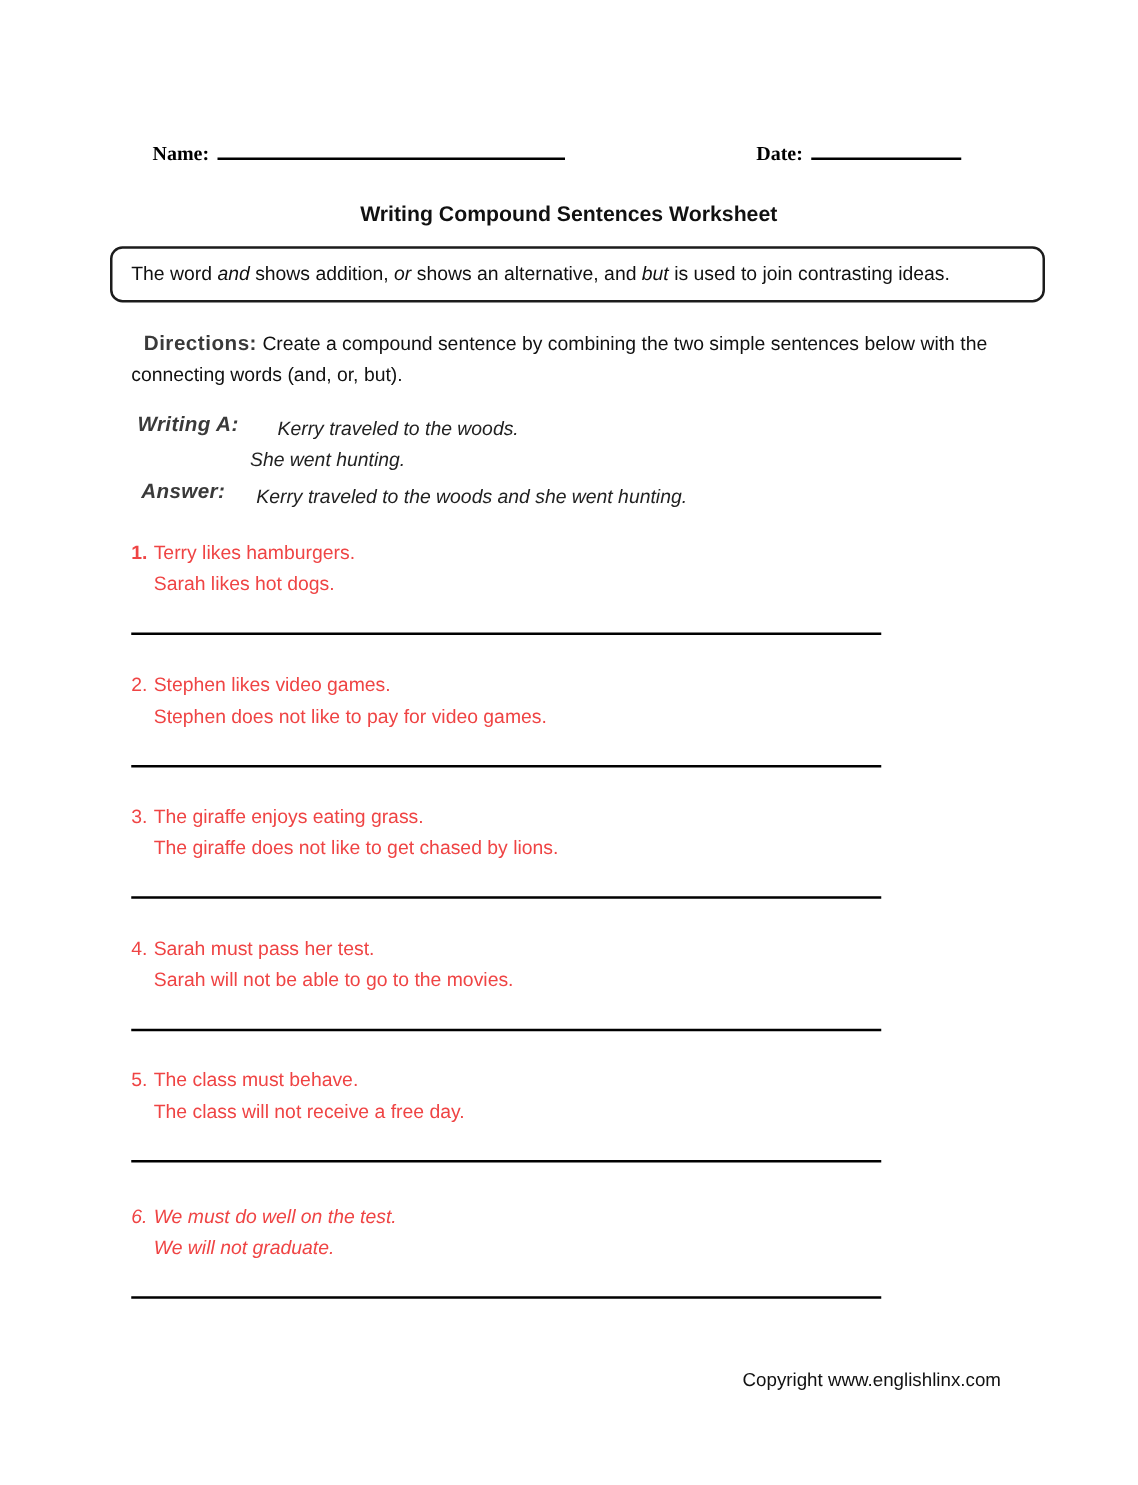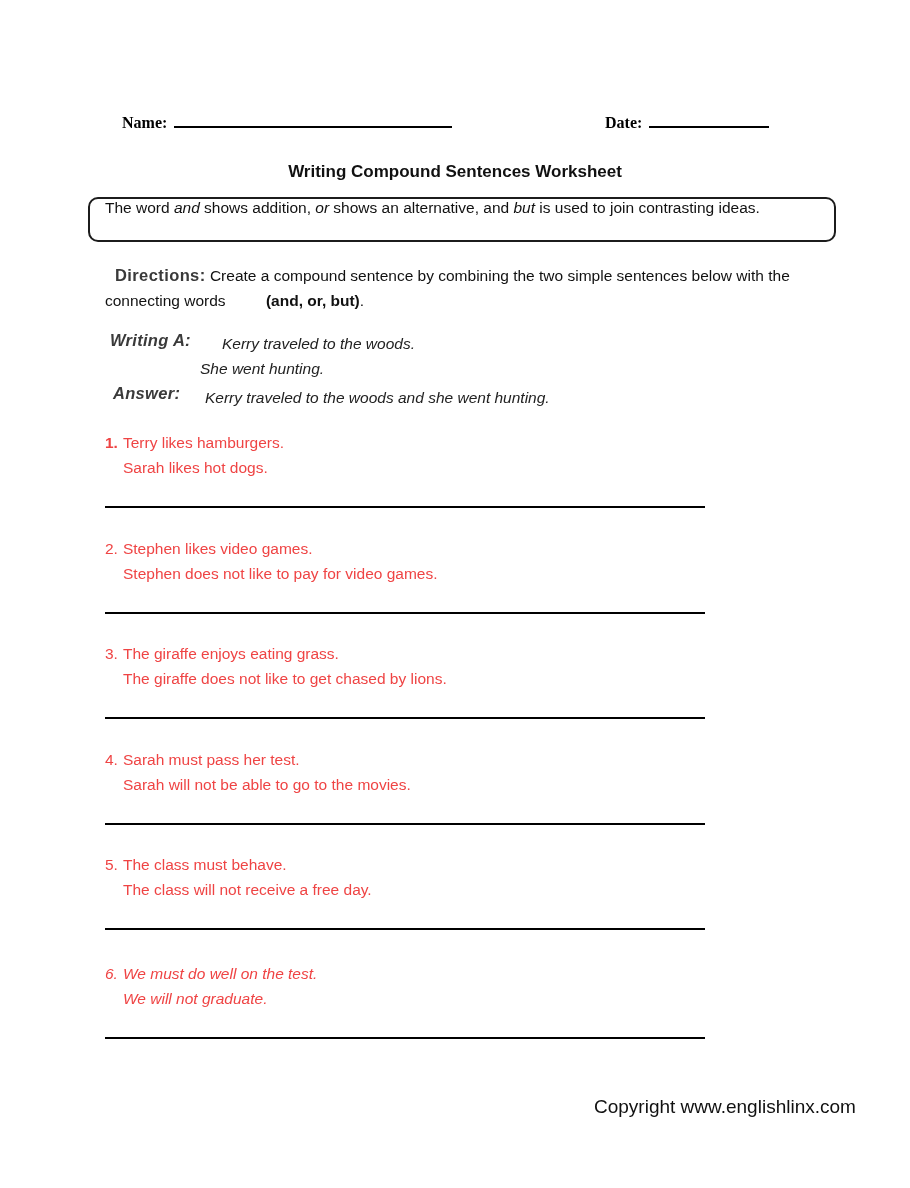--- a/index.html
+++ b/index.html
@@ -32,35 +32,35 @@
   .page-title {
     position: absolute; top: 162px; left: 0; width: 100%;
     text-align: center; font-weight: bold; font-size: 17px; color: #111;
   }
 
   
   .info-box {
     position: absolute; left: 88px; top: 197px; width: 748px; height: 45px;
     box-sizing: border-box;
     border: 2px solid #1c1c1c; border-radius: 10px;
-    display: flex; align-items: flex-start;
+    display: flex; align-items: center;
     padding-left: 15px; font-size: 15.5px; color: #111;
   }
   .info-box i { font-style: italic; }
 
   
   .directions {
     position: absolute; left: 105px; top: 263px; width: 707px;
     font-size: 15.5px; line-height: 25px; text-indent: 10px; color: #111;
   }
   .directions-label {
     font-weight: bold; font-size: 16.5px; color: #3a3a3a;
     letter-spacing: 0.4px;
   }
-  .bold-run { font-weight: bold; margin-left: 36px; }
+  .bold-run { font-weight: normal; }
 
   
   .abs { position: absolute; white-space: nowrap; }
   .ex-label {
     font-weight: bold; font-style: italic; font-size: 16.5px;
     color: #3a3a3a; letter-spacing: 0.3px;
   }
   .ex-text { font-style: italic; font-size: 15.5px; color: #222; }
   #example-label { left: 110px; top: 331px; }
   #example-s1    { left: 222px; top: 335px; }
@@ -83,21 +83,21 @@
   #item-0 { top: 430px; }
   #item-1 { top: 536px; }
   #item-2 { top: 641px; }
   #item-3 { top: 747px; }
   #item-4 { top: 852px; }
   #item-5 { top: 961px; font-style: italic; }
 
   
   .copyright {
     position: absolute; left: 594px; top: 1096px;
-    font-size: 19px; color: #111; white-space: nowrap;
+    font-size: 15px; color: #111; white-space: nowrap;
   }
 </style>
 </head>
 <body>
 
 <div class="hdr-group" id="name-group">
   <span class="hdr-label">Name:</span><span class="blank-line" id="name-blank"></span>
 </div>
 <div class="hdr-group" id="date-group">
   <span class="hdr-label">Date:</span><span class="blank-line" id="date-blank"></span>

